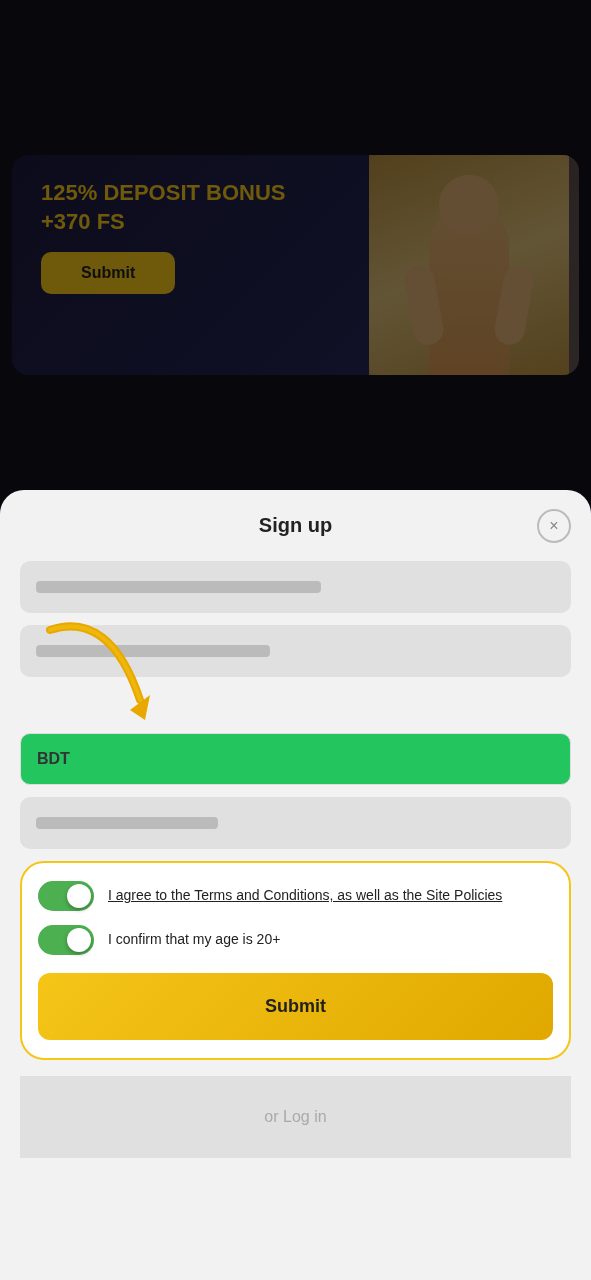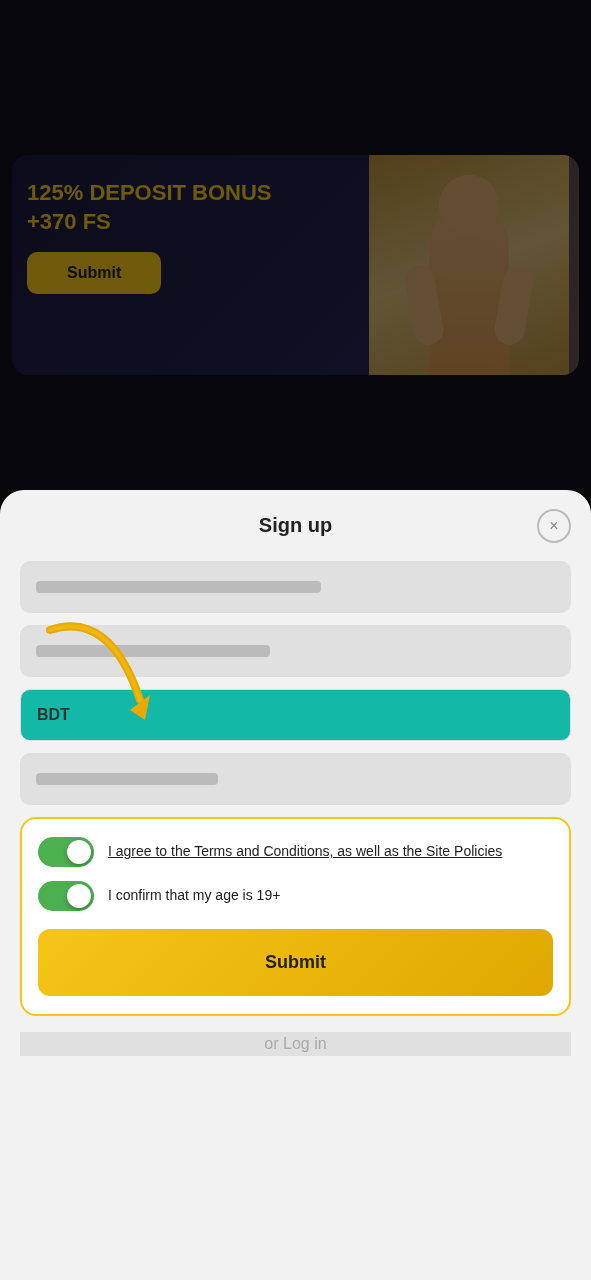--- a/index.html
+++ b/index.html
@@ -92,21 +92,21 @@
     .nav-cat-label {
       font-size: 12px;
       color: #ccc;
     }
 
     
     .banner {
       margin: 8px 12px;
       background: linear-gradient(135deg, #1a1a3e, #2a2a5e);
       border-radius: 16px;
-      padding: 24px 15px;
+      padding: 24px 29px;
       min-height: 220px;
       position: relative;
       overflow: hidden;
     }
     .banner-text h2 {
       font-size: 22px;
       font-weight: 900;
       color: #fff;
       line-height: 1.3;
     }
@@ -232,36 +232,37 @@
     .form-field.text-field {
       background: #e0e0e0;
     }
     .field-blurred {
       width: 55%;
       height: 12px;
       background: #bbb;
       border-radius: 4px;
     }
     .field-with-label {
-      background: #14b8a6;
+      background: #22c55e;
       border-radius: 10px;
       height: 52px;
       padding: 0 16px;
       display: flex;
       align-items: center;
       border: 1.5px solid #ddd;
       font-size: 16px;
       font-weight: 600;
       color: #333;
+      margin-top: 44px;
     }
 
     
     .highlighted-section {
       background: #fff;
-      border-radius: 16px;
+      border-radius: 24px;
       border: 2.5px solid #f5c518;
       padding: 18px 16px;
       margin-top: 8px;
       position: relative;
     }
 
     
     .toggle-row {
       display: flex;
       align-items: center;
@@ -313,21 +314,21 @@
       margin-top: 18px;
       display: flex;
       align-items: center;
       justify-content: center;
     }
 
     
     .or-login-wrapper {
       background: #e0e0e0;
       width: 100%;
-      padding: 3px 16px;
+      padding: 32px 16px;
       display: flex;
       align-items: center;
       justify-content: center;
       margin-top: 0;
     }
     .or-login {
       font-size: 16px;
       color: #aaa;
       font-weight: 500;
     }
@@ -478,21 +479,21 @@
           <span style="text-decoration:underline;">I agree to the Terms and Conditions, as well as the Site Policies</span>
         </span>
       </div>
 
       <div class="toggle-row">
         <div class="toggle">
           <div class="toggle-track">
             <div class="toggle-thumb"></div>
           </div>
         </div>
-        <span class="toggle-label">I confirm that my age is 19+</span>
+        <span class="toggle-label">I confirm that my age is 20+</span>
       </div>
 
       <button class="submit-btn">Submit</button>
     </div>
 
     <div class="or-login-wrapper" style="margin-top:16px;border-radius:0 0 0 0;">
       <span class="or-login">or Log in</span>
     </div>
   </div>
 </div>

